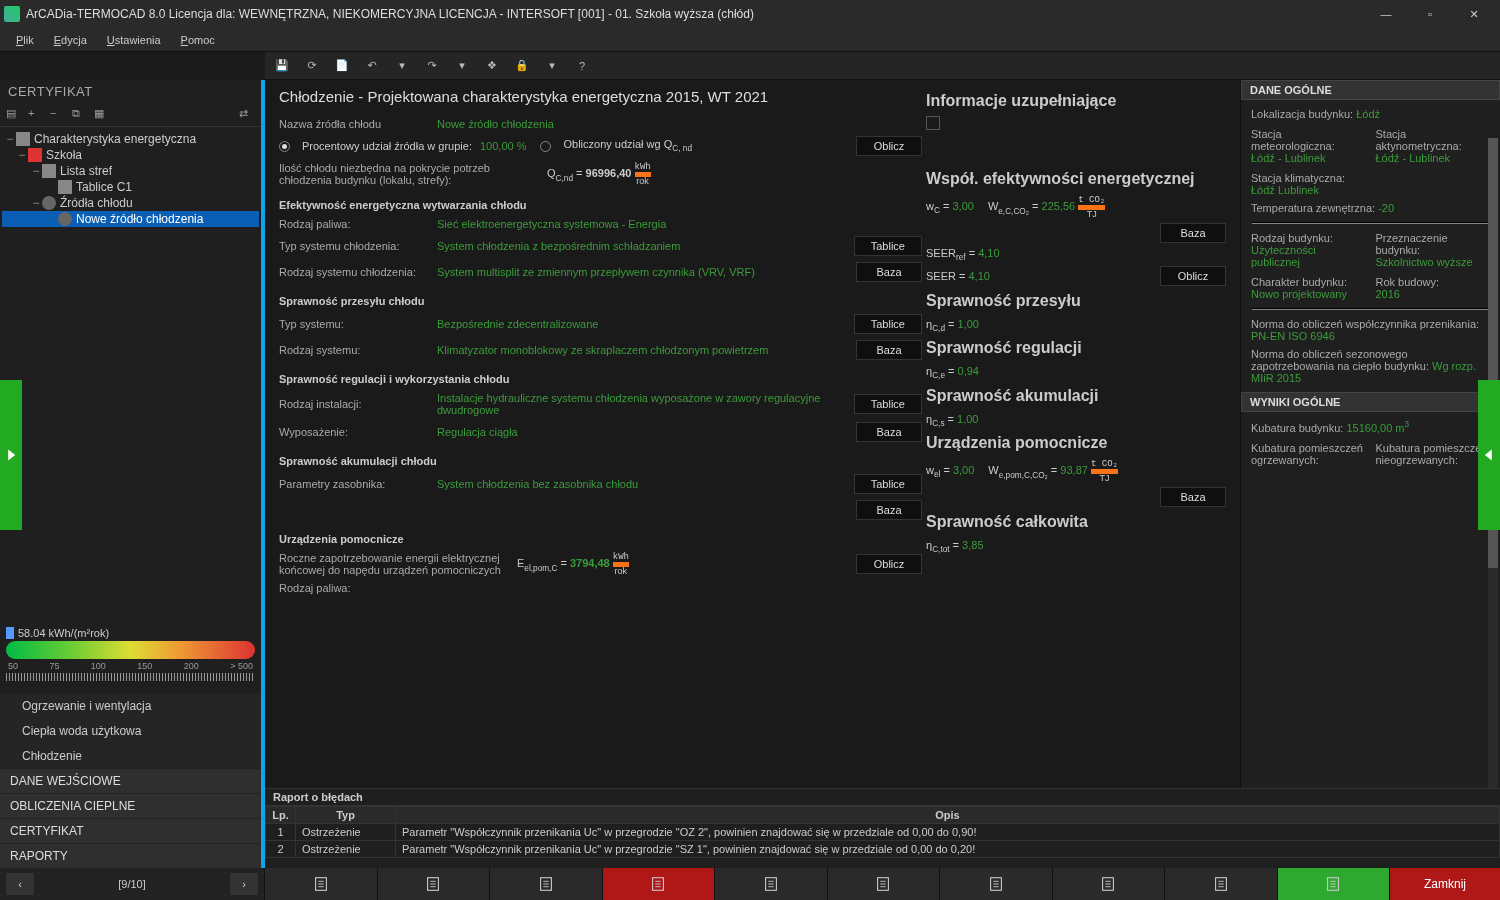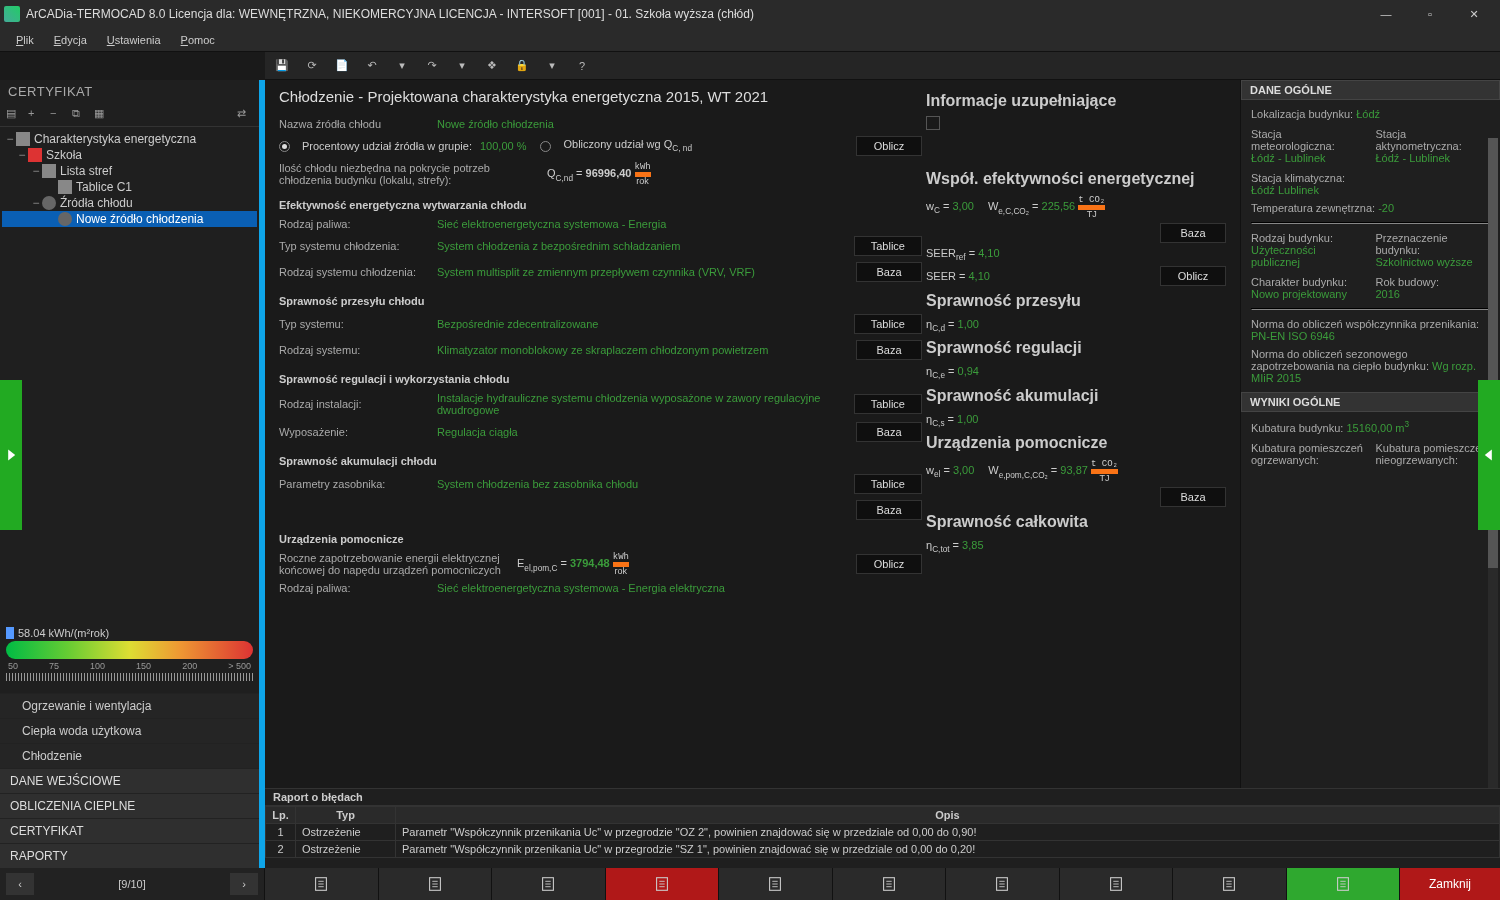--- a/index.html
+++ b/index.html
@@ -7,21 +7,21 @@
 .titlebar { height:28px; background:#2a2a2a; display:flex; align-items:center; padding:0 4px; }
 .titlebar .logo { width:16px; height:16px; background:linear-gradient(45deg,#4a9,#2c6); margin-right:6px; border-radius:2px; }
 .titlebar .title { flex:1; color:#ddd; font-size:12px; }
 .titlebar .winbtn { width:44px; height:28px; display:flex; align-items:center; justify-content:center; color:#ccc; cursor:pointer; }
 .menubar { height:24px; background:#2a2a2a; display:flex; align-items:center; padding:0 8px; gap:4px; border-bottom:1px solid #111; }
 .menubar .mitem { padding:2px 8px; cursor:pointer; text-decoration:underline; text-decoration-color:transparent; }
 .menubar .mitem:first-letter { text-decoration:underline; }
 .toolbar { height:28px; background:#252525; display:flex; align-items:center; padding:0 8px; gap:12px; border-bottom:1px solid #111; margin-left:265px; }
 .toolbar .tbtn { width:18px; height:18px; display:flex; align-items:center; justify-content:center; cursor:pointer; color:#bbb; }
 .layout { display:flex; height:calc(100% - 80px - 32px); }
-.leftcol { width:265px; background:#1f1f1f; display:flex; flex-direction:column; border-right:6px solid #0ea5e9; }
+.leftcol { width:265px; background:#1f1f1f; display:flex; flex-direction:column; border-right:4px solid #0ea5e9; }
 .cert-head { padding:4px 8px; font-size:13px; color:#aaa; letter-spacing:0.5px; }
 .cert-toolbar { height:24px; display:flex; align-items:center; padding:0 6px; gap:6px; border-bottom:1px solid #333; }
 .cert-toolbar .ct { width:16px; height:16px; color:#999; cursor:pointer; }
 .tree { flex:0 0 auto; padding:4px 2px; font-size:12px; }
 .tree .row { display:flex; align-items:center; padding:1px 2px; cursor:pointer; white-space:nowrap; }
 .tree .row .exp { width:12px; text-align:center; color:#888; }
 .tree .row .ic { width:14px; height:14px; margin-right:4px; display:inline-block; }
 .tree .sel { background:#0a5fb4; color:#fff; }
 .ic-pl { background:#d33; }
 .ic-house { background:#888; }
@@ -63,21 +63,21 @@
 .errors .ehd { padding:2px 8px; font-size:11px; font-weight:bold; border-bottom:1px solid #333; }
 .errors table { width:100%; border-collapse:collapse; font-size:11px; }
 .errors th, .errors td { border:1px solid #333; padding:2px 6px; text-align:left; }
 .errors th { background:#2a2a2a; text-align:center; }
 .bottombar { position:absolute; bottom:0; left:0; right:0; height:32px; display:flex; background:#222; }
 .bottombar .pager { width:265px; display:flex; align-items:center; justify-content:space-between; padding:0 6px; border-right:1px solid #111; }
 .bottombar .pgbtn { width:28px; height:22px; background:#333; display:flex; align-items:center; justify-content:center; cursor:pointer; }
 .bottombar .tabs { flex:1; display:flex; }
 .bottombar .tab { flex:1; display:flex; align-items:center; justify-content:center; cursor:pointer; border-right:1px solid #111; }
 .bottombar .tab svg { width:18px; height:18px; }
-.bottombar .closebtn { width:100px; background:#b01818; color:#fff; display:flex; align-items:center; justify-content:center; cursor:pointer; font-size:12px; }
+.bottombar .closebtn { width:110px; background:#b01818; color:#fff; display:flex; align-items:center; justify-content:center; cursor:pointer; font-size:12px; }
 .side-handle { position:absolute; top:380px; width:22px; height:150px; background:#2a2; display:flex; align-items:center; justify-content:center; cursor:pointer; }
 .side-handle.left { left:0; }
 .side-handle.right { right:0; background:#2a2; }
 .side-handle svg { fill:#fff; width:14px; height:14px; }
 sub { font-size:0.75em; }
 sup { font-size:0.75em; }
 .scrollbar-v { position:absolute; right:2px; top:58px; bottom:14px; width:10px; background:#2a2a2a; }
 .scrollbar-v .thumb { background:#555; width:100%; height:60%; }
 .scrollbar-h { position:absolute; left:8px; right:14px; bottom:2px; height:10px; background:#2a2a2a; display:flex; justify-content:space-between; }
 .scrollbar-h .arr { width:12px; background:#444; }
@@ -264,21 +264,20 @@
       <div class="prop">
         <span class="lbl" style="width:230px">Roczne zapotrzebowanie energii elektrycznej końcowej do napędu urządzeń pomocniczych</span>
         <span class="formula">E<sub>el,pom,C</sub> = <b style="color:#3b9c3b">3794,48</b> <span class="frac">
               <span>kWh</span>
               <span>rok</span>
             </span></span>
         <span class="btn" style="margin-left:auto">Oblicz</span>
       </div>
       <div class="prop">
         <span class="lbl">Rodzaj paliwa:</span>
-        <span class="val">Sieć elektroenergetyczna systemowa - Energia elektryczna</span>
       </div>
     </div>
 
     <div class="c-right">
       <div class="r-sec-hd">Informacje uzupełniające</div>
       <div style="width:14px;height:14px;border:1px solid #555;margin:4px 0"></div>
 
       <div class="r-sec-hd" style="margin-top:40px">Współ. efektywności energetycznej</div>
       <div class="r-row">
         <span>w<sub>C</sub> = <span class="eq">3,00</span></span>

